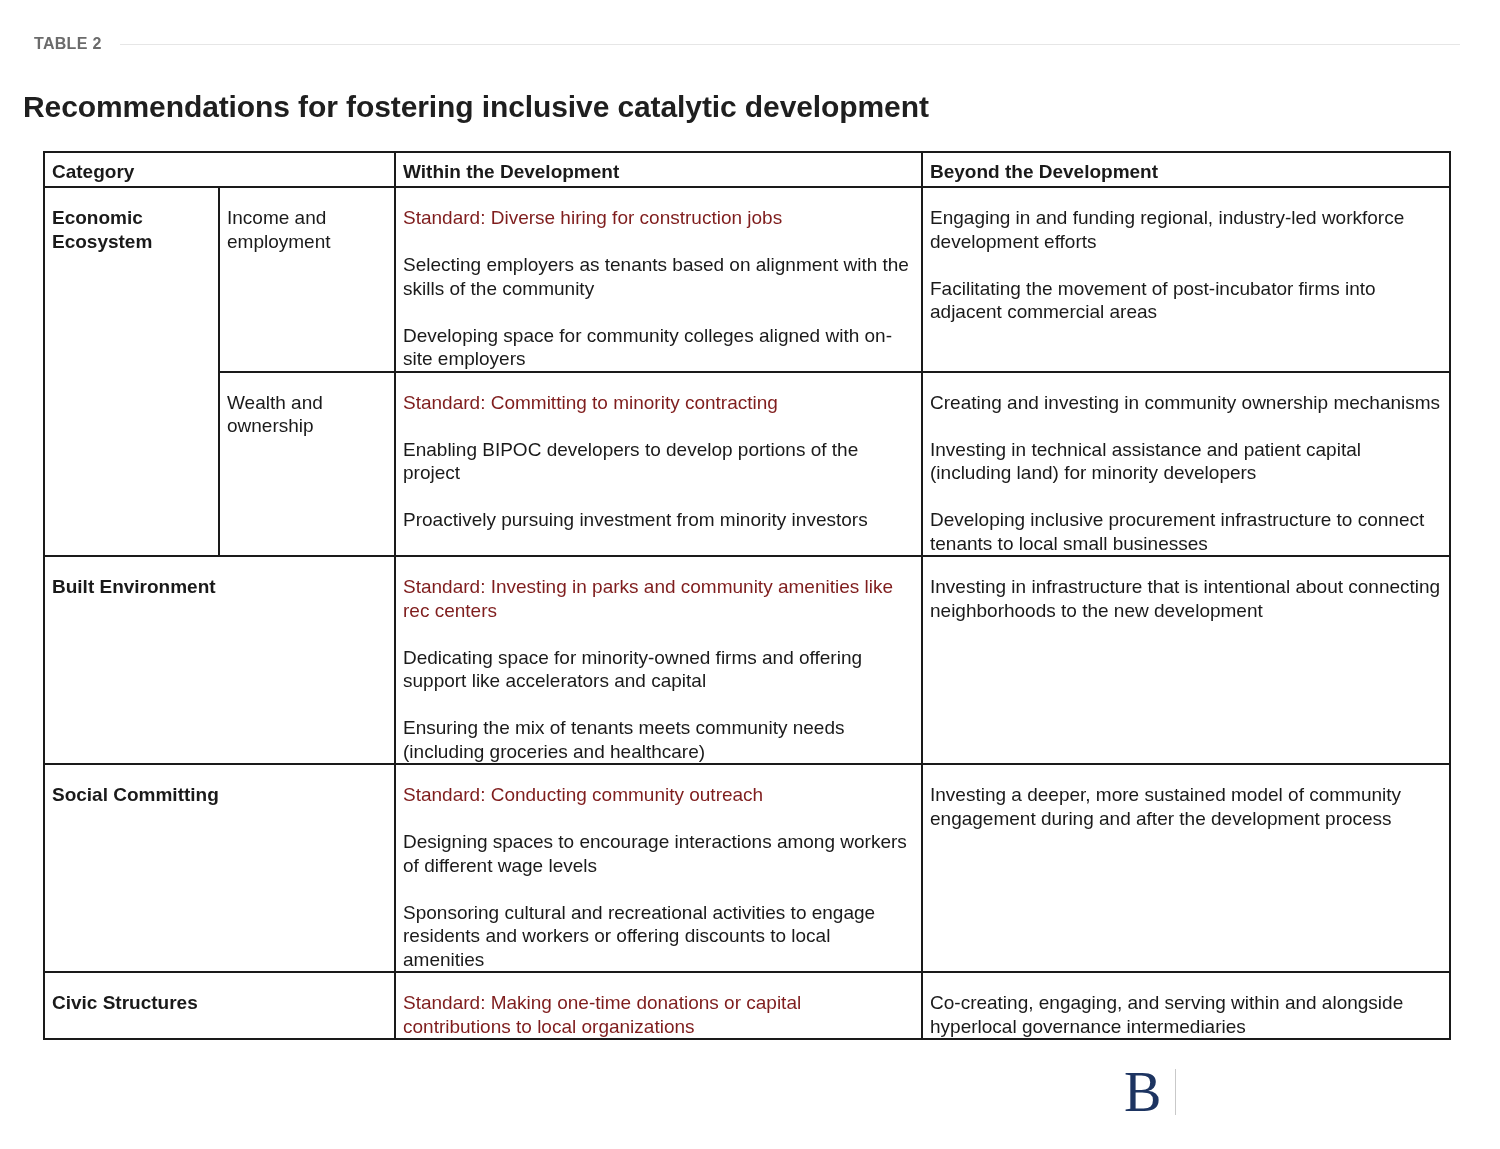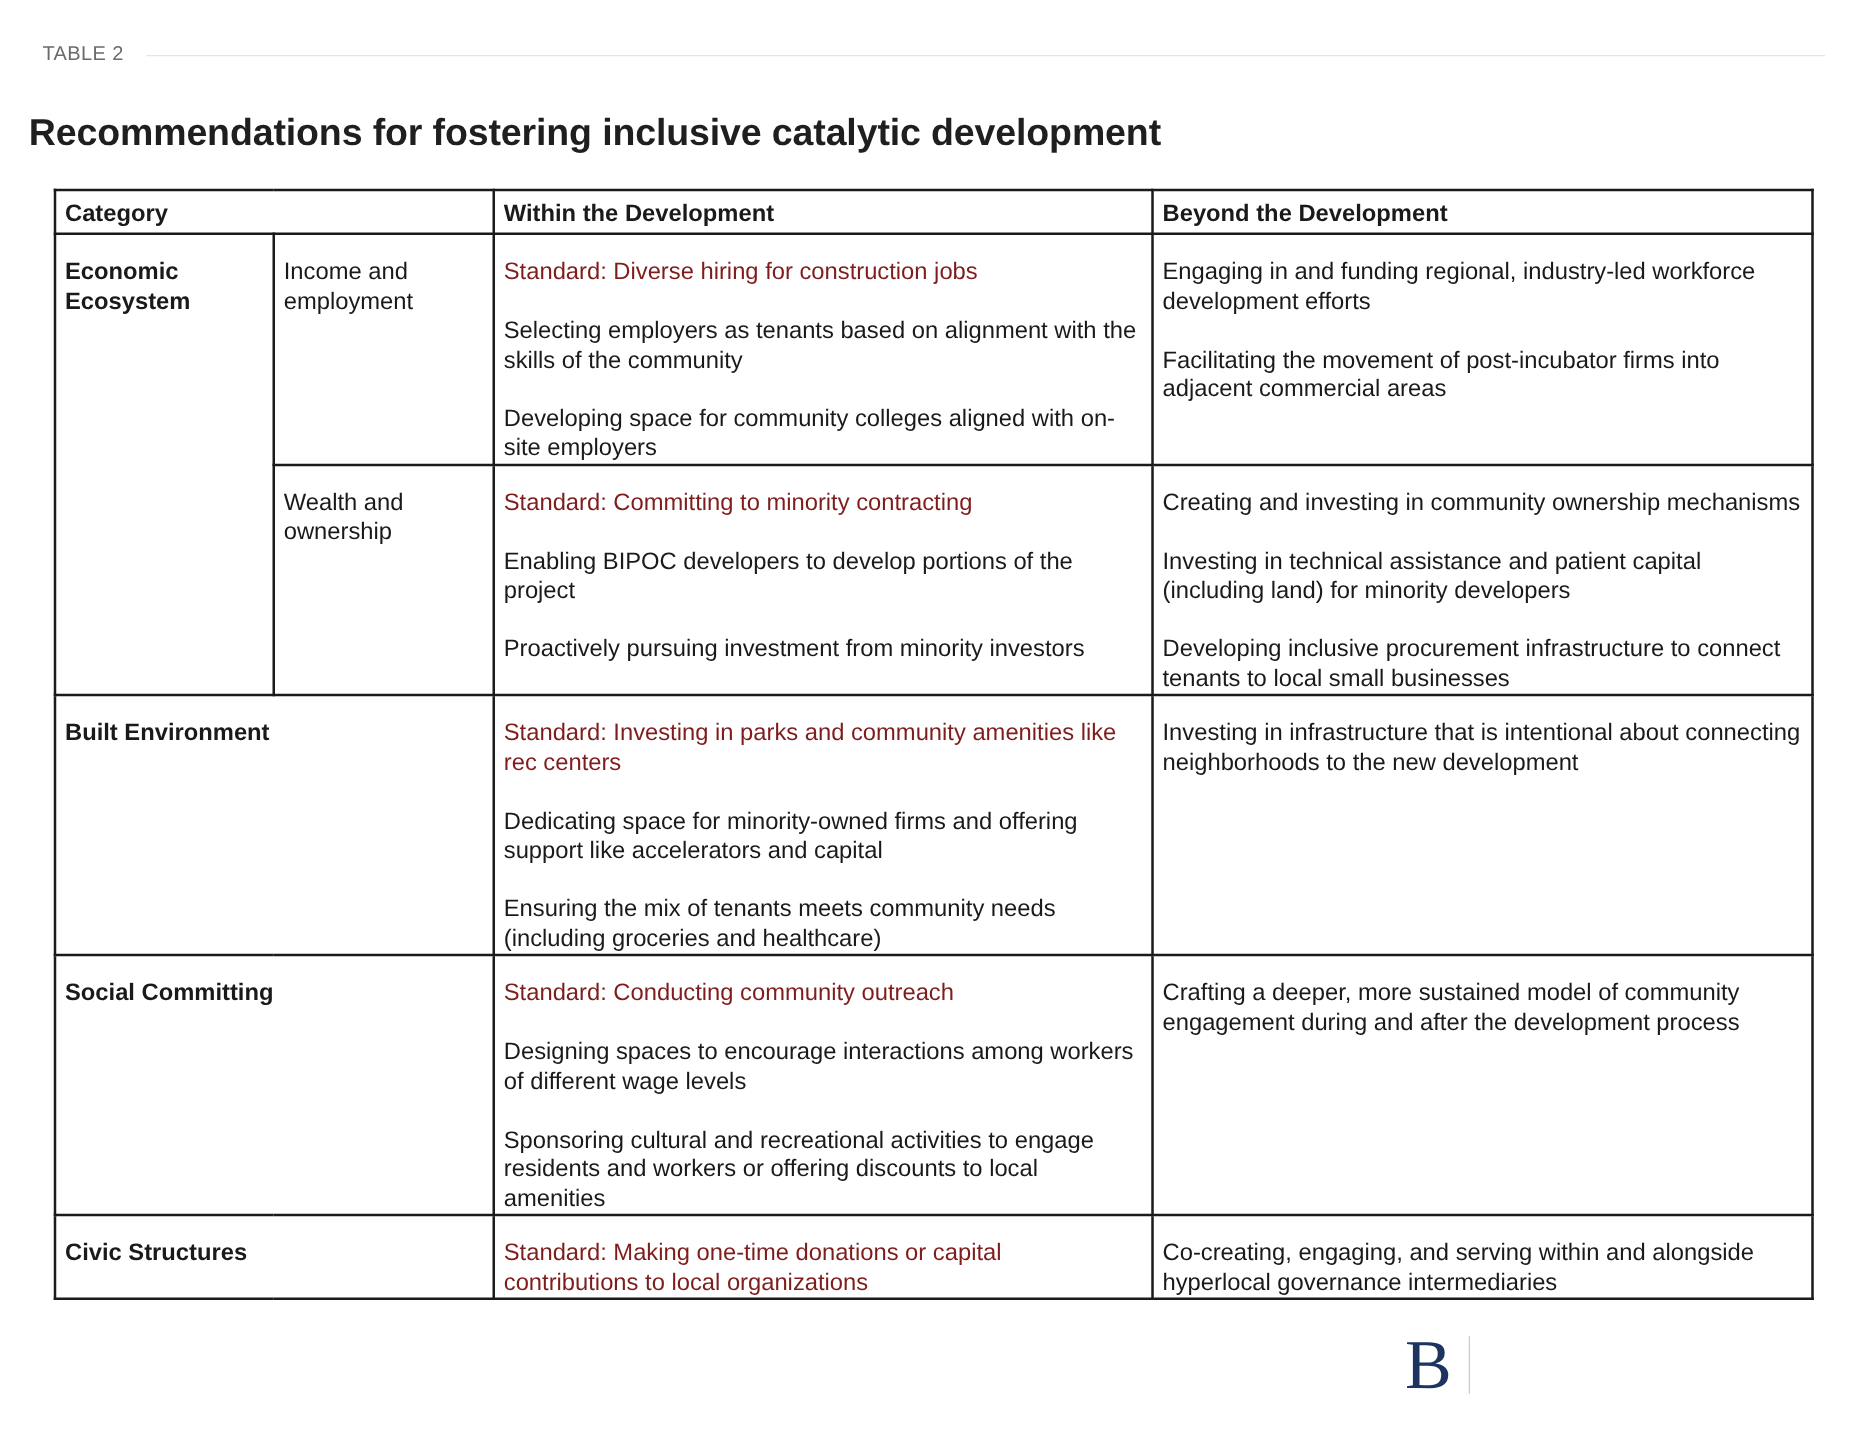--- a/index.html
+++ b/index.html
@@ -5,21 +5,21 @@
     html, body { margin: 0; padding: 0; background: #ffffff; }
     body {
       width: 1500px; height: 1149px; position: relative; overflow: hidden;
       font-family: "Liberation Sans", "DejaVu Sans", sans-serif; color: #1a1a1a;
     }
     .table-label-row {
       position: absolute; left: 34px; top: 33px; width: 1426px; height: 22px;
       display: flex; align-items: center;
     }
     .table-label {
-      font-size: 16px; color: #6b6b6b; letter-spacing: 0.3px; white-space: nowrap;
+      font-size: 16px; color: #6b6b6b; letter-spacing: 0.3px; white-space: nowrap; font-weight: bold;
     }
     .label-rule {
       flex: 1; height: 1px; background: #e6e6e6; margin-left: 18px;
     }
     .page-title {
       position: absolute; left: 23px; top: 90px;
       font-size: 30px; font-weight: bold; color: #1f1f1f; margin: 0;
       letter-spacing: -0.1px;
     }
     table.rec {
@@ -118,21 +118,21 @@
     </tr>
 
     <tr class="r-social">
       <td colspan="2" class="cat-bold">Social Committing</td>
       <td>
         <span class="para standard">Standard: Conducting community outreach</span>
         <span class="para">Designing spaces to encourage interactions among workers of different wage levels</span>
         <span class="para">Sponsoring cultural and recreational activities to engage residents and workers or offering discounts to local amenities</span>
       </td>
       <td>
-        <span class="para">Crafting a deeper, more sustained model of community engagement during and after the development process</span>
+        <span class="para">Investing a deeper, more sustained model of community engagement during and after the development process</span>
       </td>
     </tr>
 
     <tr class="r-civic">
       <td colspan="2" class="cat-bold">Civic Structures</td>
       <td>
         <span class="para standard">Standard: Making one-time donations or capital contributions to local organizations</span>
       </td>
       <td>
         <span class="para">Co-creating, engaging, and serving within and alongside hyperlocal governance intermediaries</span>

